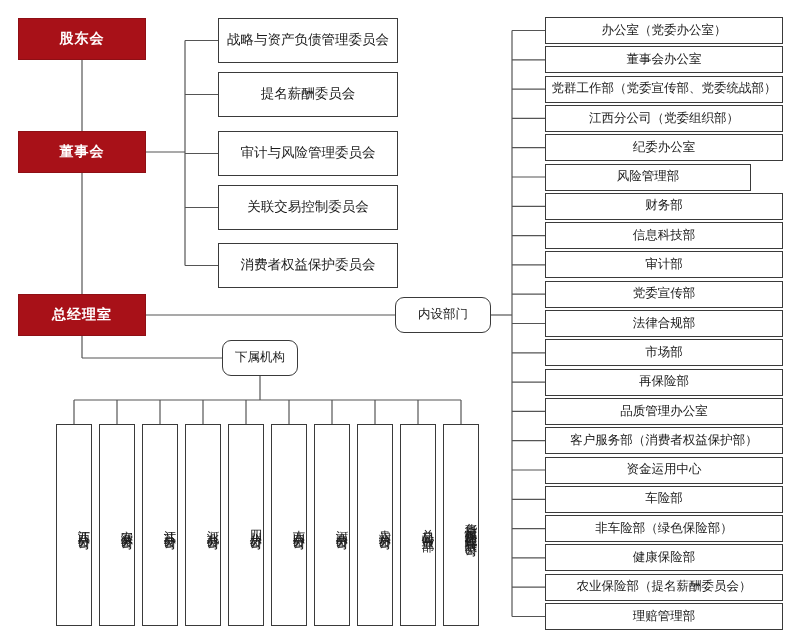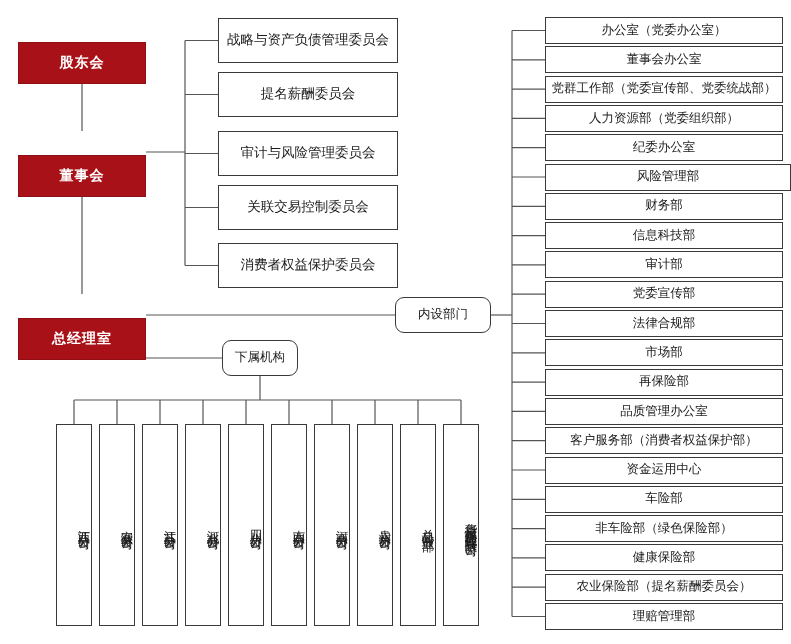--- a/index.html
+++ b/index.html
@@ -35,21 +35,20 @@
     line-height: 1.25;
   }
   
   .node.red {
     background: #a81118;
     border: 1px solid #8e0f15;
     color: #ffffff;
     font-weight: bold;
     font-size: 14px;
     letter-spacing: 1px;
-    margin-top: 24px;
   }
   
   .node.white {
     background: #ffffff;
     border: 1px solid #3a3a3a;
     color: #1a1a1a;
     font-size: 13px;
   }
   .node.committee {
     font-size: 13.5px;
@@ -133,23 +132,23 @@
       <div class="node white committee" style="left: 218px; top: 18px; width: 180px; height: 45px; text-align: center;">战略与资产负债管理委员会</div>
       <div class="node white committee" style="left: 218px; top: 72px; width: 180px; height: 45px;">提名薪酬委员会</div>
       <div class="node white committee" style="left: 218px; top: 131px; width: 180px; height: 45px;">审计与风险管理委员会</div>
       <div class="node white committee" style="left: 218px; top: 185px; width: 180px; height: 45px;">关联交易控制委员会</div>
       <div class="node white committee" style="left: 218px; top: 243px; width: 180px; height: 45px;">消费者权益保护委员会</div>
       <div class="node white small" style="left: 395px; top: 297px; width: 96px; height: 36px;">内设部门</div>
       <div class="node white small" style="left: 222px; top: 340px; width: 76px; height: 36px;">下属机构</div>
       <div class="node white dept" style="left: 545px; top: 17px; width: 238px; height: 27px;">办公室（党委办公室）</div>
       <div class="node white dept" style="left: 545px; top: 46.3px; width: 238px; height: 27px;">董事会办公室</div>
       <div class="node white dept" style="left: 545px; top: 75.6px; width: 238px; height: 27px;">党群工作部（党委宣传部、党委统战部）</div>
-      <div class="node white dept" style="left: 545px; top: 104.9px; width: 238px; height: 27px;">人力资源部（党委组织部）</div>
+      <div class="node white dept" style="left: 545px; top: 104.9px; width: 238px; height: 27px;">江西分公司（党委组织部）</div>
       <div class="node white dept" style="left: 545px; top: 134.2px; width: 238px; height: 27px;">纪委办公室</div>
-      <div class="node white dept" style="left: 545px; top: 163.5px; width: 246px; height: 27px;">风险管理部</div>
+      <div class="node white dept" style="left: 545px; top: 163.5px; width: 206px; height: 27px;">风险管理部</div>
       <div class="node white dept" style="left: 545px; top: 192.8px; width: 238px; height: 27px;">财务部</div>
       <div class="node white dept" style="left: 545px; top: 222.1px; width: 238px; height: 27px;">信息科技部</div>
       <div class="node white dept" style="left: 545px; top: 251.4px; width: 238px; height: 27px;">审计部</div>
       <div class="node white dept" style="left: 545px; top: 280.7px; width: 238px; height: 27px;">党委宣传部</div>
       <div class="node white dept" style="left: 545px; top: 310px; width: 238px; height: 27px;">法律合规部</div>
       <div class="node white dept" style="left: 545px; top: 339.3px; width: 238px; height: 27px;">市场部</div>
       <div class="node white dept" style="left: 545px; top: 368.6px; width: 238px; height: 27px;">再保险部</div>
       <div class="node white dept" style="left: 545px; top: 397.9px; width: 238px; height: 27px;">品质管理办公室</div>
       <div class="node white dept" style="left: 545px; top: 427.2px; width: 238px; height: 27px;">客户服务部（消费者权益保护部）</div>
       <div class="node white dept" style="left: 545px; top: 456.5px; width: 238px; height: 27px;">资金运用中心</div>

